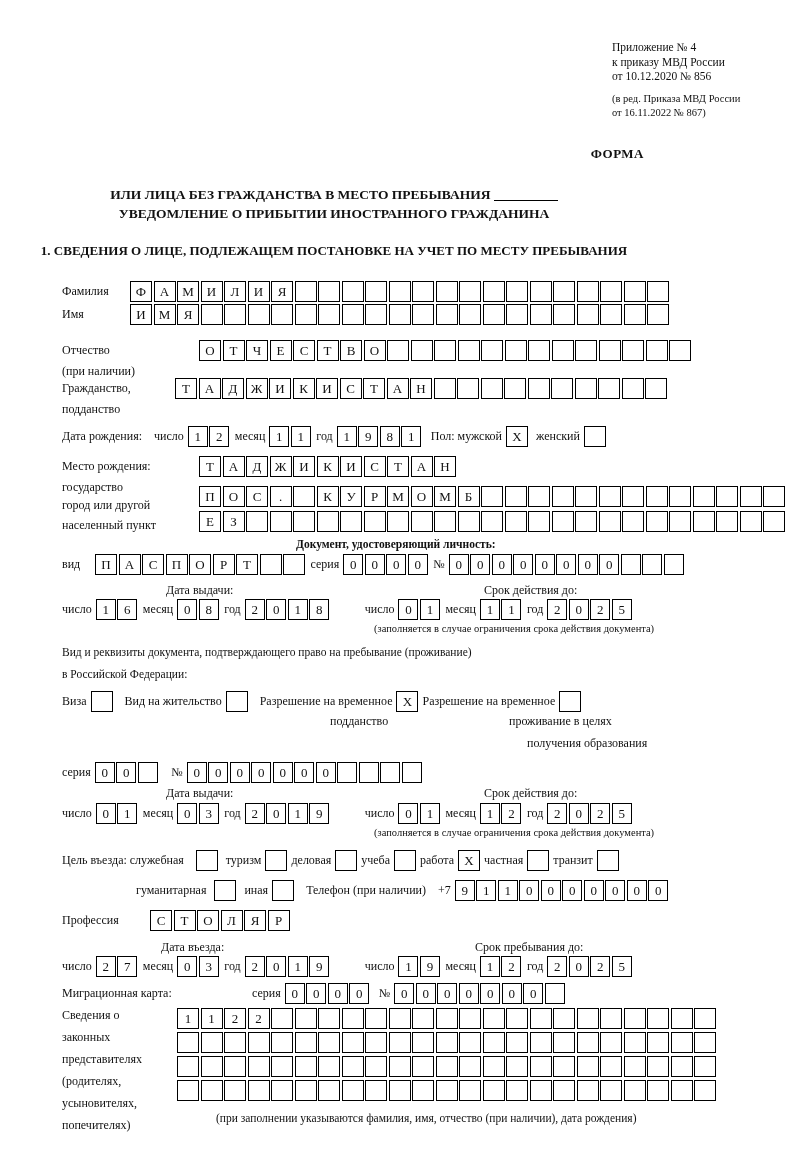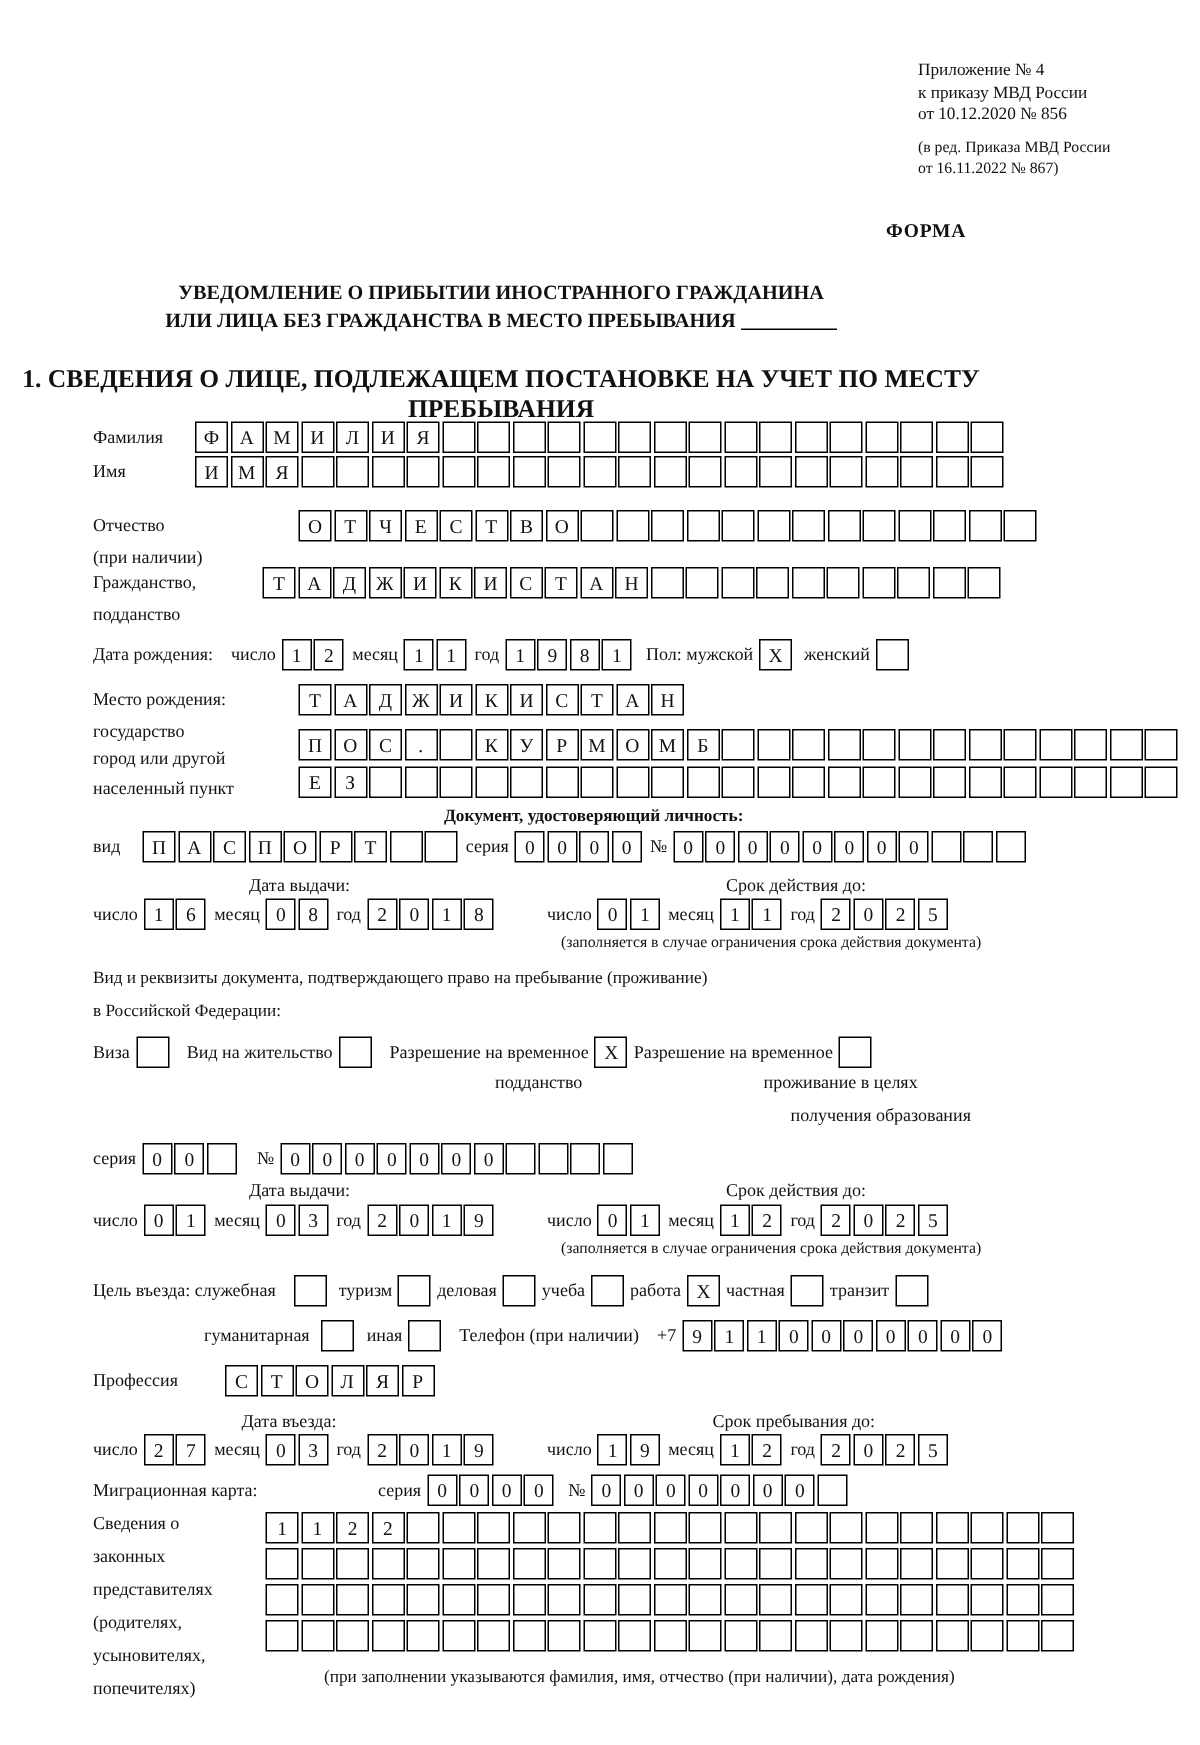--- a/index.html
+++ b/index.html
@@ -11,21 +11,21 @@
   }
   .page{position:relative;width:668px;height:1163px;box-sizing:border-box;}
 
   
   .hdr{position:absolute;left:612px;top:40px;width:180px;font-size:11.5px;line-height:14.5px;}
   .hdr .small{font-size:10.5px;line-height:14px;margin-top:8px;}
   .forma{position:absolute;right:24px;top:146px;font-weight:bold;font-size:13px;letter-spacing:.5px;}
 
   .title{position:absolute;left:0;right:0;top:185px;text-align:center;font-weight:bold;font-size:13.5px;line-height:19px;}
   .title .ul{display:inline-block;border-bottom:1px solid #000;width:64px;vertical-align:-2px;}
-  .section1{position:absolute;left:0;right:0;top:243px;text-align:center;font-weight:bold;font-size:17px;}
+  .section1{position:absolute;left:0;right:0;top:243px;text-align:center;font-weight:bold;font-size:13px;}
 
   
   .row{position:absolute;display:flex;align-items:center;justify-content:space-between;}
   .lbl{font-size:12px;white-space:nowrap;}
   .lbl.b{font-weight:bold;}
 
   
   .boxes{display:flex;}
   .bx{
     width:22px;height:21px;border:1px solid #000;box-sizing:border-box;
@@ -47,22 +47,22 @@
   <div class="hdr">
     <div>Приложение № 4</div>
     <div>к приказу МВД России</div>
     <div>от 10.12.2020 № 856</div>
     <div class="small">(в ред. Приказа МВД России</div>
     <div class="small" style="margin-top:0">от 16.11.2022 № 867)</div>
   </div>
   <div class="forma">ФОРМА</div>
 
   <div class="title">
+    <div><span>ИЛИ ЛИЦА БЕЗ ГРАЖДАНСТВА В МЕСТО ПРЕБЫВАНИЯ</span> <span class="ul"></span></div>
     <div>УВЕДОМЛЕНИЕ О ПРИБЫТИИ ИНОСТРАННОГО ГРАЖДАНИНА</div>
-    <div><span>ИЛИ ЛИЦА БЕЗ ГРАЖДАНСТВА В МЕСТО ПРЕБЫВАНИЯ</span> <span class="ul"></span></div>
   </div>
 
   <div class="section1">1. СВЕДЕНИЯ О ЛИЦЕ, ПОДЛЕЖАЩЕМ ПОСТАНОВКЕ НА УЧЕТ ПО МЕСТУ ПРЕБЫВАНИЯ</div>
 
   <div class="row" style="left:62px;top:281px;">
     <div class="lbl" style="width:68px">Фамилия</div>
     <div class="boxes" id="surname-boxes">
         <div class="bx">Ф</div>
         <div class="bx">А</div>
         <div class="bx">М</div>

